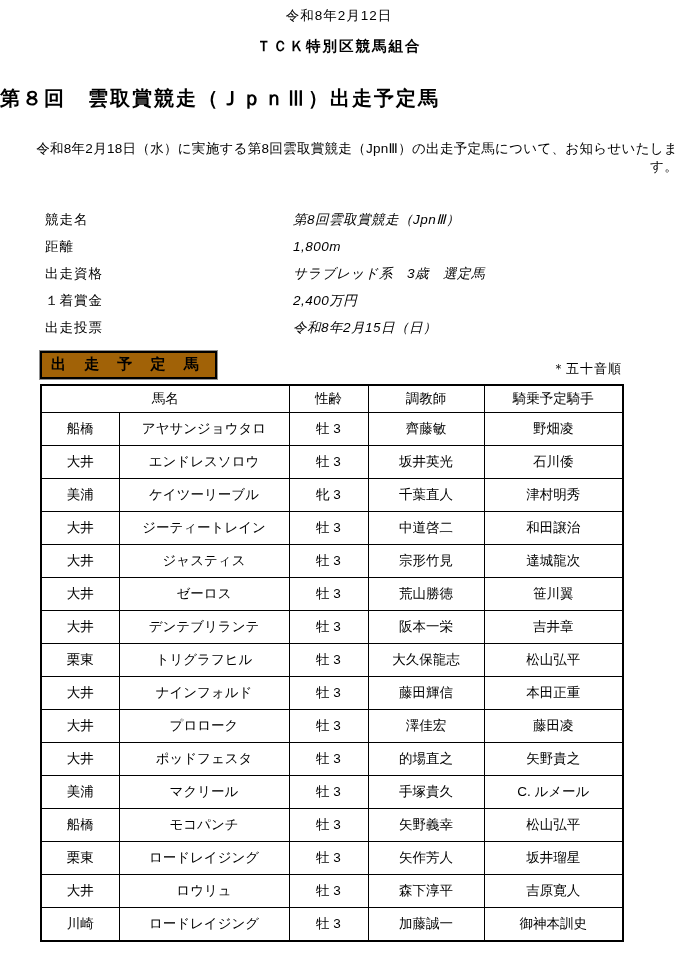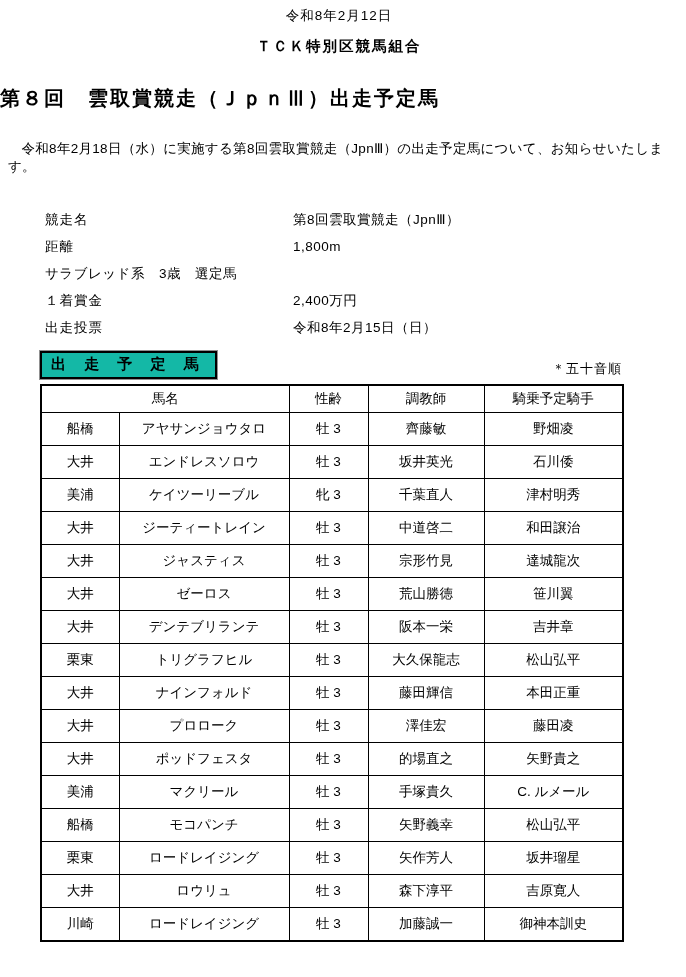--- a/index.html
+++ b/index.html
@@ -14,36 +14,36 @@
   }
   .doc-header{ text-align:center; padding-right:8px; }
   .doc-date{ font-size:13.5px; line-height:16px; letter-spacing:1px; }
   .doc-org{ font-size:14.5px; font-weight:bold; letter-spacing:2px; margin-top:14px; line-height:17px; }
   .doc-title{
     font-size:20px; font-weight:bold;
     letter-spacing:2px; margin-top:30px; line-height:26px;
   }
   .doc-intro{
     margin:29px 8px 0 8px; font-size:13.5px; line-height:18px;
-    text-indent:1em; letter-spacing:0.3px;
+    text-indent:1em; letter-spacing:0.3px;text-align:right;
   }
   .race-details{ margin:30px 0 4px 45px; }
   .detail-row{ display:flex; height:27px; align-items:center; font-size:13.5px; }
   .detail-label{ width:248px; letter-spacing:1px; }
-  .detail-value{ letter-spacing:0.5px; }
+  .detail-value{ letter-spacing:0.5px;font-style:italic; }
   .section-bar{
     display:flex; justify-content:space-between; align-items:flex-end;
     margin:10px 0 0 40px; width:582px;
   }
   .section-heading{
     display:inline-block;
     border:2px solid #000; outline:1px solid #909090;
     padding:2px 9px 3px 9px;
     font-size:15px; font-weight:bold; letter-spacing:7px;
-    background:#14b8a6;
+    background:#a16207;
   }
   .sort-note{ font-size:13px; padding-bottom:1px; letter-spacing:1px; }
   table.horse-table{
     border-collapse:collapse; table-layout:fixed;
     width:582px; margin:5px 0 12px 40px;
     border:2px solid #000;
   }
   .horse-table th, .horse-table td{
     border:1px solid #000;
     font-weight:normal; font-size:13.5px;
@@ -70,20 +70,21 @@
   <div class="race-details">
       <div class="detail-row">
         <div class="detail-label">競走名</div>
         <div class="detail-value">第8回雲取賞競走（JpnⅢ）</div>
       </div>
       <div class="detail-row">
         <div class="detail-label">距離</div>
         <div class="detail-value">1,800m</div>
       </div>
       <div class="detail-row">
+        <div class="detail-label">出走資格</div>
         <div class="detail-value">サラブレッド系　3歳　選定馬</div>
       </div>
       <div class="detail-row">
         <div class="detail-label">１着賞金</div>
         <div class="detail-value">2,400万円</div>
       </div>
       <div class="detail-row">
         <div class="detail-label">出走投票</div>
         <div class="detail-value">令和8年2月15日（日）</div>
       </div>

